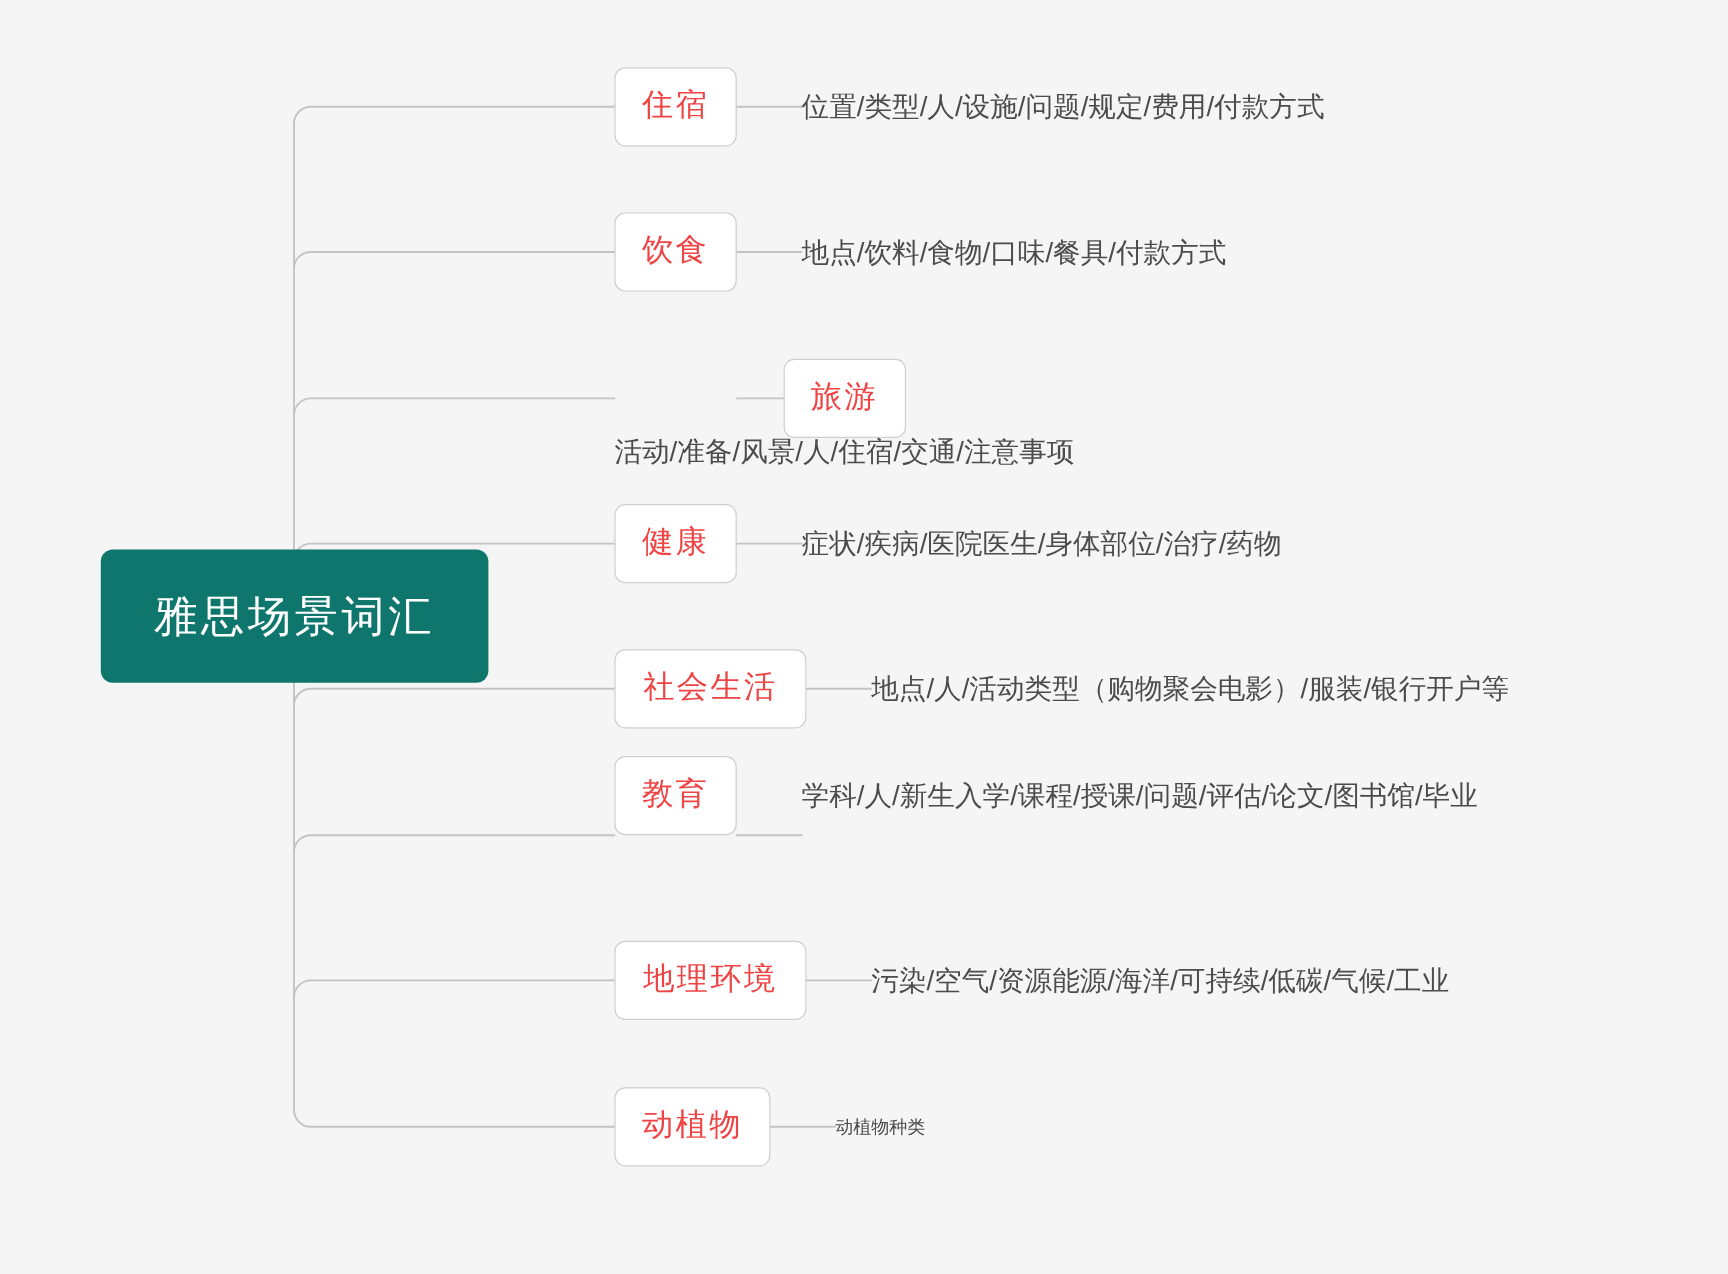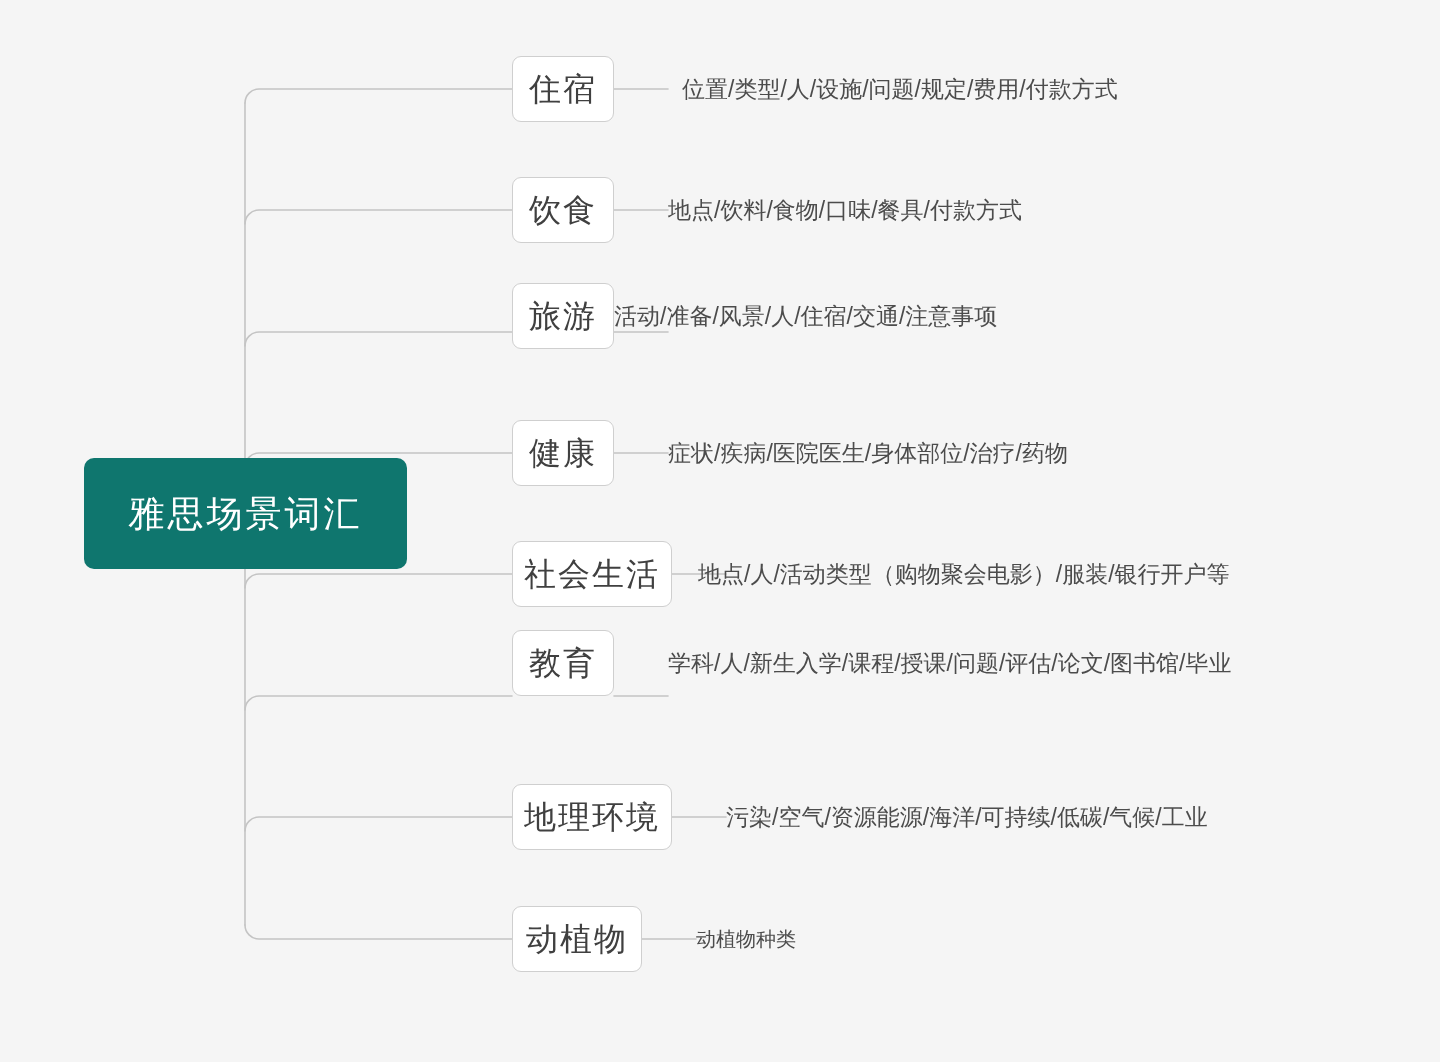--- a/index.html
+++ b/index.html
@@ -62,34 +62,35 @@
     background: #ffffff;
     border: 1px solid #cfcfcf;
     border-radius: 9px;
     height: 66px;
     display: flex;
     align-items: center;
     justify-content: center;
     box-sizing: border-box;
   }
   .branch-label {
-    color: #404040;
-    font-size: 32px;
+    color: #ef4444;
+    font-size: 26px;
     letter-spacing: 2px;
     line-height: 1;
     white-space: nowrap;
+    font-family: Liberation Mono, monospace;
   }
   .leaf-text {
     color: #4c4c4c;
     font-size: 23px;
     line-height: 1;
     white-space: nowrap;
   }
   .leaf-text.small {
-    font-size: 20px;
+    font-size: 15px;
   }
   
   .w2 { width: 102px; }
   .w3 { width: 130px; text-align: center; }
   .w4 { width: 160px; }
 </style>
 </head>
 <body>
 
 <div id="mindmap">
@@ -120,49 +121,49 @@
   </svg>
 
   <div class="root-node">
     <span class="root-label">雅思场景词汇</span>
   </div>
 
   <div class="branch" style="left:512px; top:56px;">
     <div class="branch-box w2">
       <span class="branch-label">住宿</span>
     </div>
-    <span class="leaf-text" style="margin-left:68px;">位置/类型/人/设施/问题/规定/费用/付款方式</span>
+    <span class="leaf-text" style="margin-left:54px;">位置/类型/人/设施/问题/规定/费用/付款方式</span>
   </div>
 
   <div class="branch" style="left:512px; top:177px;">
     <div class="branch-box w2">
       <span class="branch-label">饮食</span>
     </div>
     <span class="leaf-text" style="margin-left:54px;">地点/饮料/食物/口味/餐具/付款方式</span>
   </div>
 
-  <div class="branch" style="left:512px; top:283px;">
+  <div class="branch" style="left:512px; top:299px;flex-direction:column;">
     <div class="branch-box w2">
       <span class="branch-label">旅游</span>
     </div>
     <span class="leaf-text" style="">活动/准备/风景/人/住宿/交通/注意事项</span>
   </div>
 
   <div class="branch" style="left:512px; top:420px;">
     <div class="branch-box w2">
       <span class="branch-label">健康</span>
     </div>
     <span class="leaf-text" style="margin-left:54px;">症状/疾病/医院医生/身体部位/治疗/药物</span>
   </div>
 
   <div class="branch" style="left:512px; top:541px;">
     <div class="branch-box w4">
       <span class="branch-label">社会生活</span>
     </div>
-    <span class="leaf-text" style="margin-left:26px;">地点/人/活动类型（购物聚会电影）/服装/银行开户等</span>
+    <span class="leaf-text" style="margin-left:54px;">地点/人/活动类型（购物聚会电影）/服装/银行开户等</span>
   </div>
 
   <div class="branch" style="left:512px; top:630px;">
     <div class="branch-box w2">
       <span class="branch-label">教育</span>
     </div>
     <span class="leaf-text" style="margin-left:54px;">学科/人/新生入学/课程/授课/问题/评估/论文/图书馆/毕业</span>
   </div>
 
   <div class="branch" style="left:512px; top:784px;">

